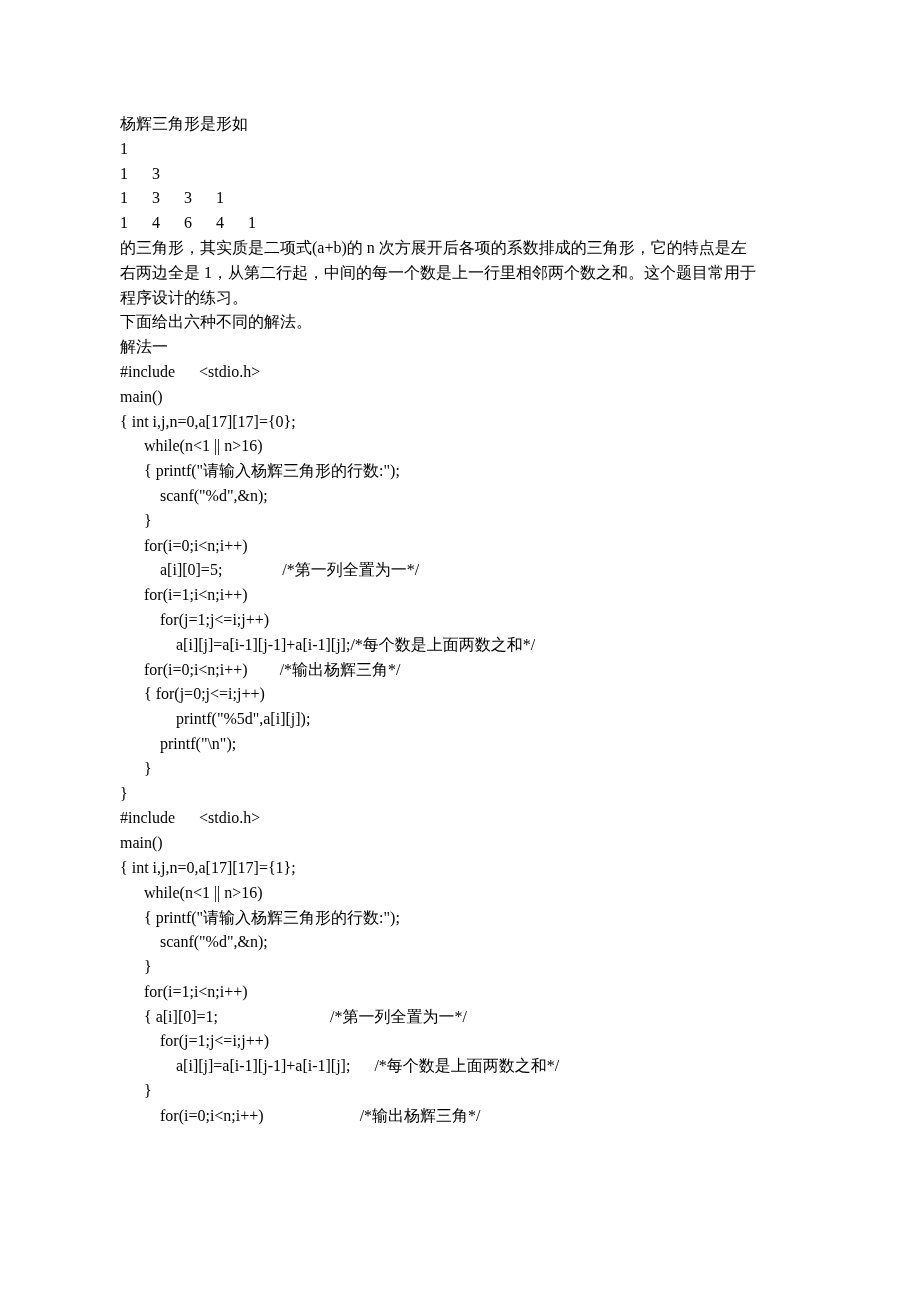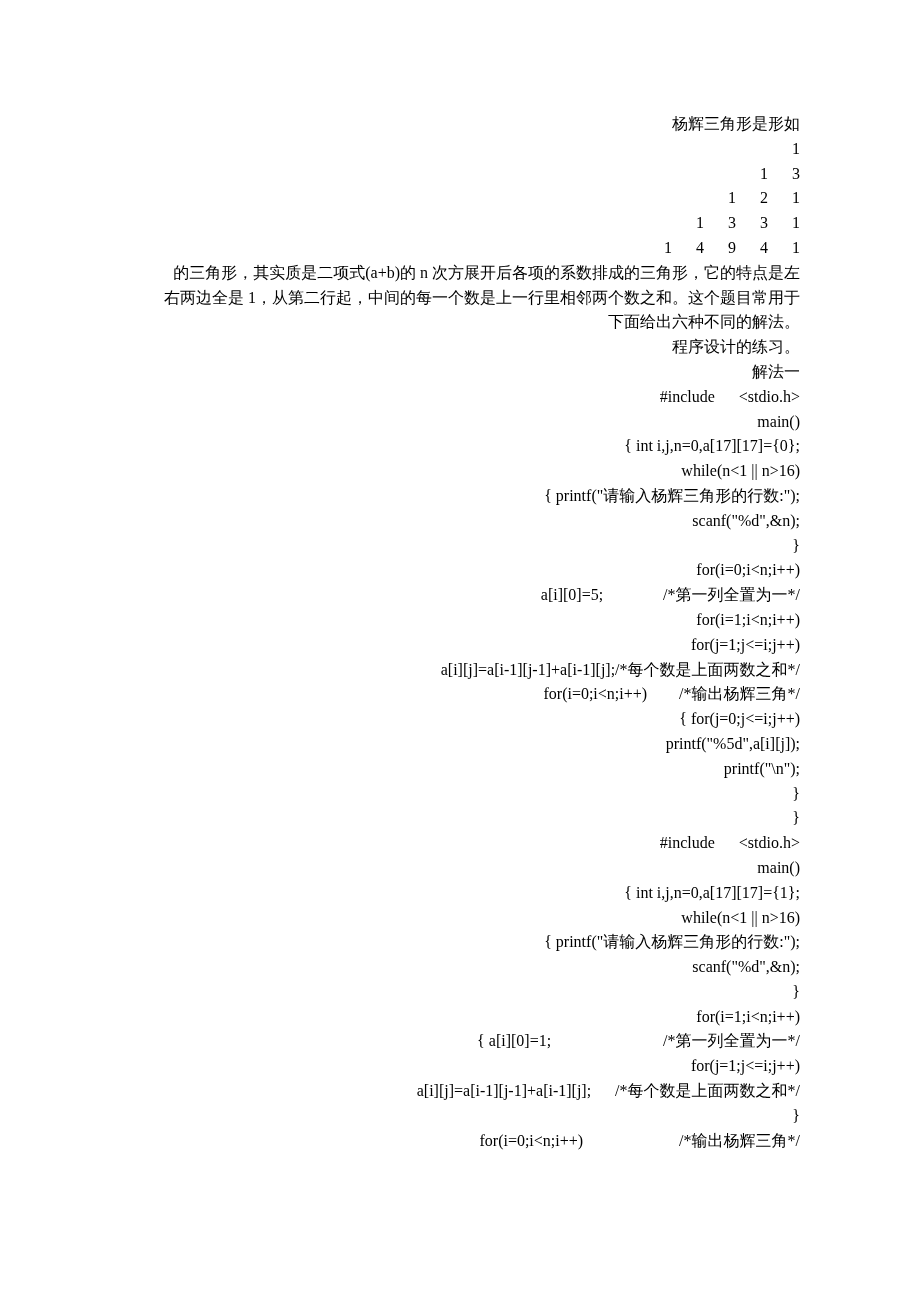--- a/index.html
+++ b/index.html
@@ -14,37 +14,35 @@
   .page {
     width: 920px;
     min-height: 1302px;
     box-sizing: border-box;
     padding: 112px 120px 60px 120px;
     position: relative;
   }
   .line {
     white-space: pre;
     font-family: "Times New Roman", "SimSun", "宋体", serif;
-    text-align: right;
   }
 </style>
 </head>
 <body>
 
 <div class="page">
   <div class="line">杨辉三角形是形如</div>
   <div class="line">1</div>
   <div class="line">1      3</div>
-  <div class="line">1      2      1</div>
   <div class="line">1      3      3      1</div>
-  <div class="line">1      4      9      4      1</div>
+  <div class="line">1      4      6      4      1</div>
   <div class="line">的三角形，其实质是二项式(a+b)的 n 次方展开后各项的系数排成的三角形，它的特点是左</div>
   <div class="line">右两边全是 1，从第二行起，中间的每一个数是上一行里相邻两个数之和。这个题目常用于</div>
+  <div class="line">程序设计的练习。</div>
   <div class="line">下面给出六种不同的解法。</div>
-  <div class="line">程序设计的练习。</div>
   <div class="line">解法一</div>
   <div class="line">#include      &lt;stdio.h&gt;</div>
   <div class="line">main()</div>
   <div class="line">{ int i,j,n=0,a[17][17]={0};</div>
   <div class="line">      while(n&lt;1 || n&gt;16)</div>
   <div class="line">      { printf("请输入杨辉三角形的行数:");</div>
   <div class="line">          scanf("%d",&amp;n);</div>
   <div class="line">      }</div>
   <div class="line">      for(i=0;i&lt;n;i++)</div>
   <div class="line">          a[i][0]=5;               /*第一列全置为一*/</div>

